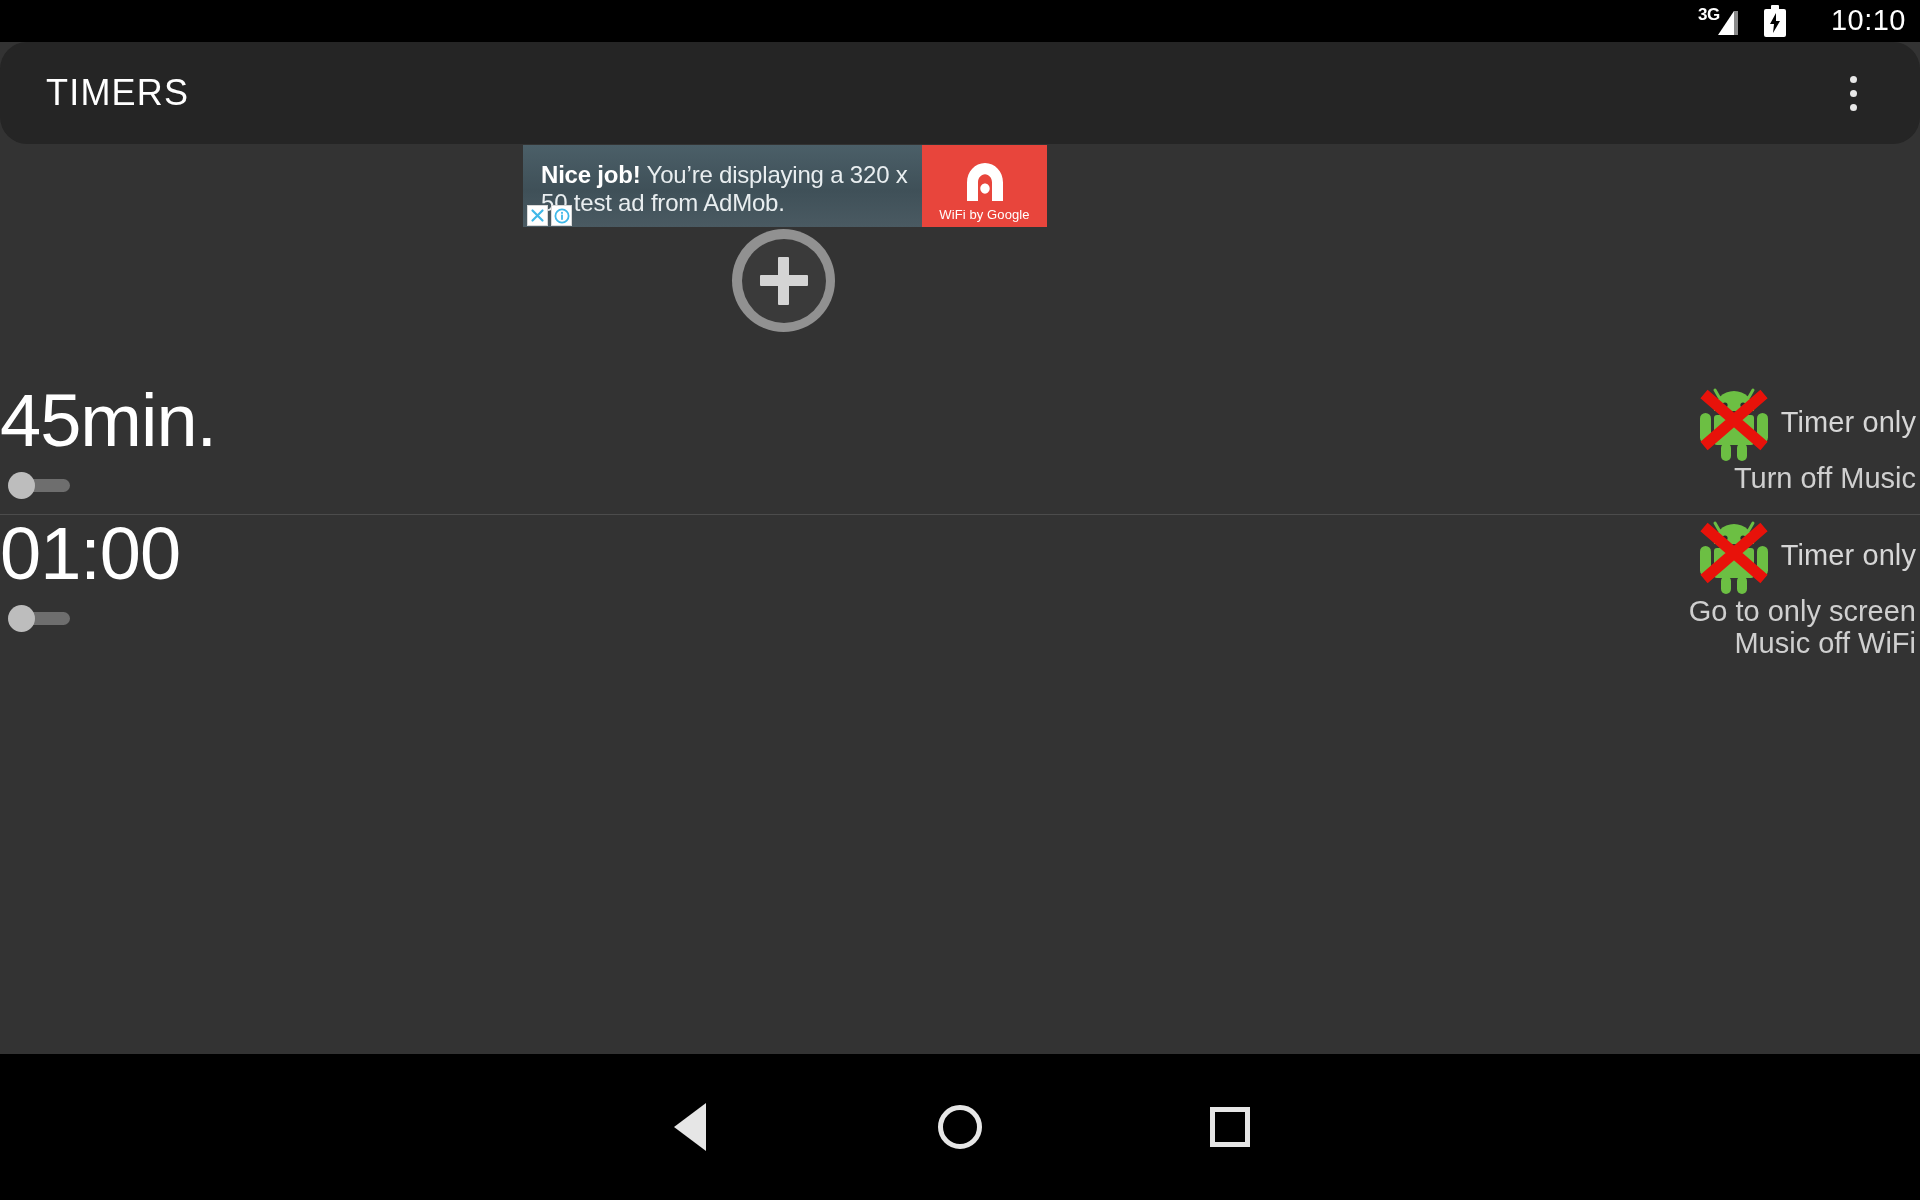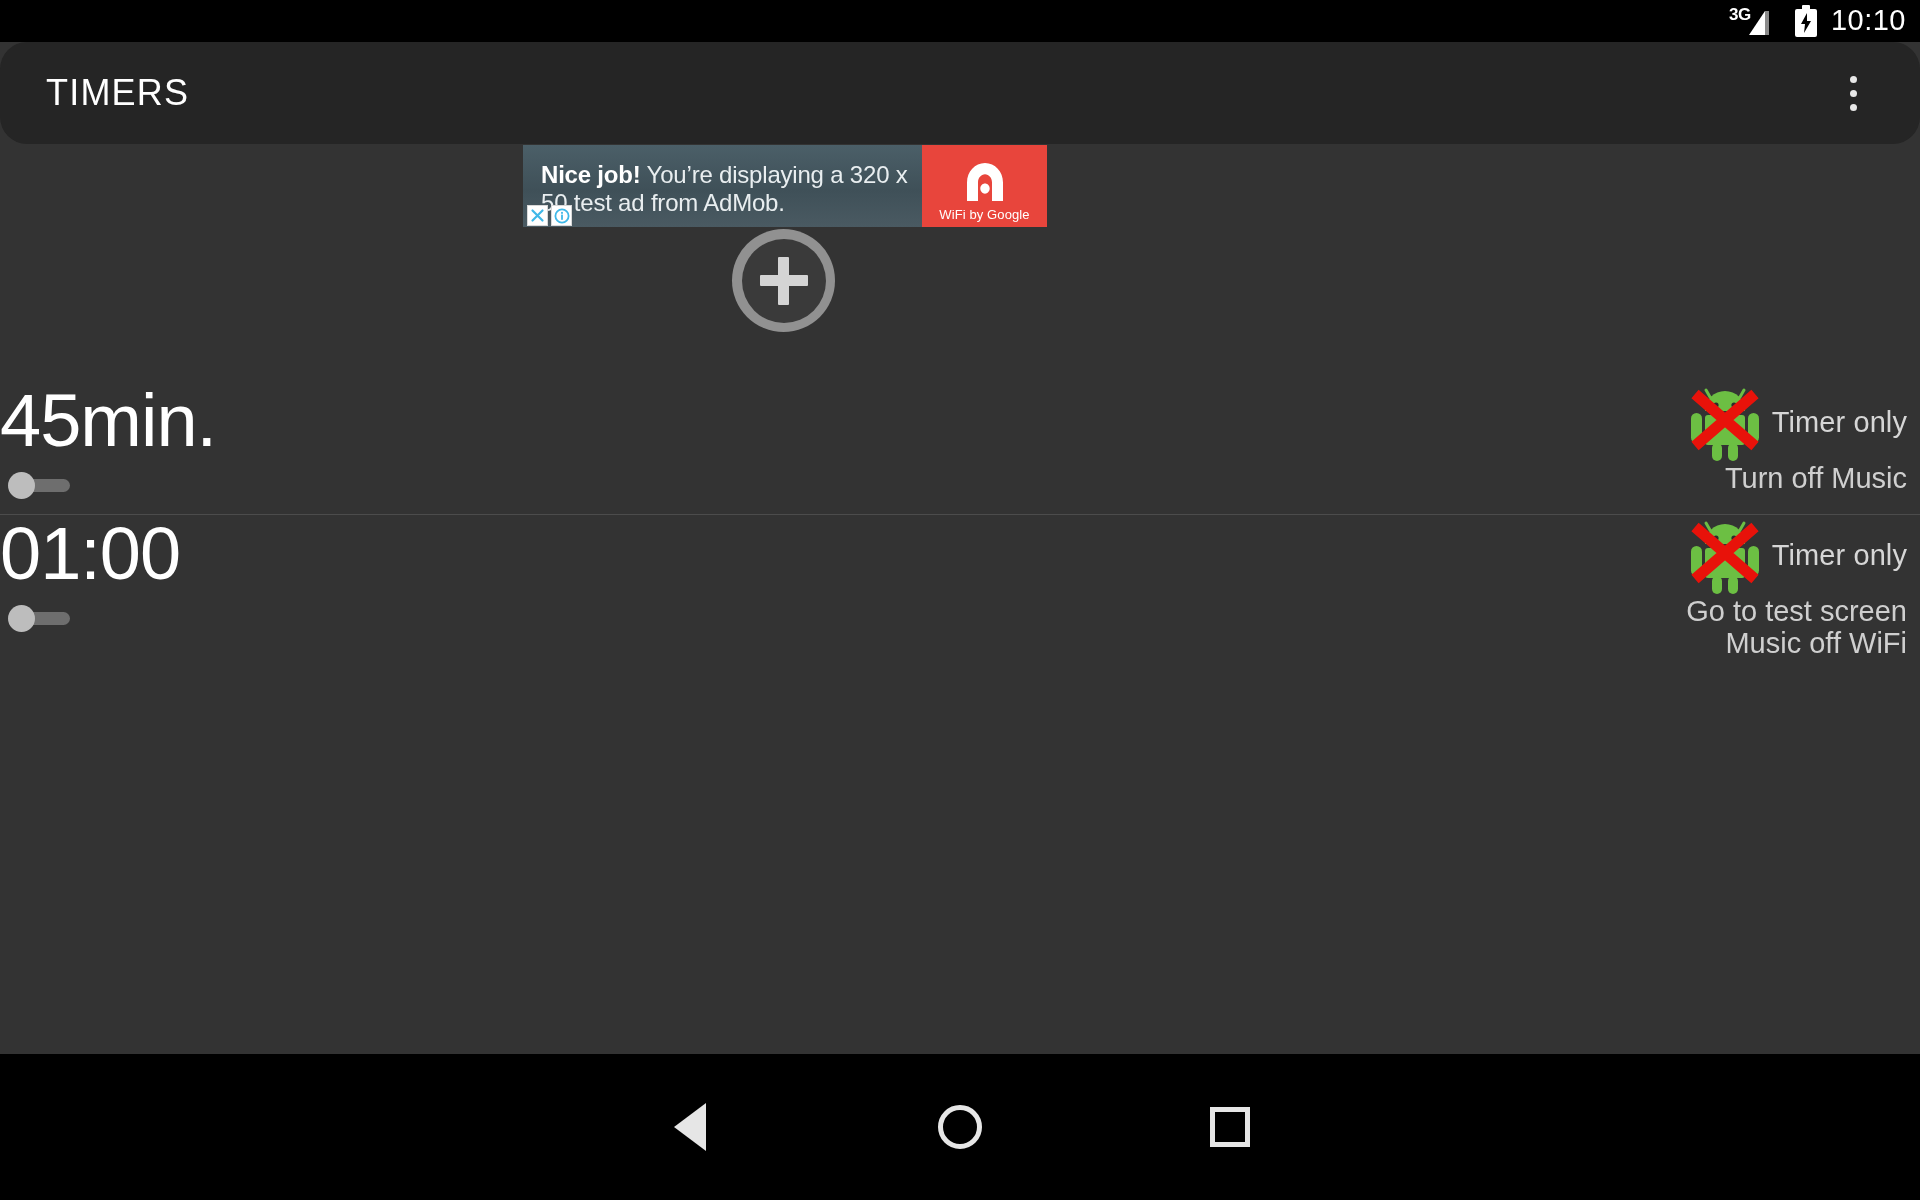--- a/index.html
+++ b/index.html
@@ -43,21 +43,21 @@
   }
   .sb-batt-cap {
     position:absolute; left:9px; top:0px; width:8px; height:5px;
     background:#ffffff; border-radius:1px 1px 0 0;
   }
   .sb-bolt {
     position:absolute; left:7px; top:8px; width:12px; height:20px;
   }
   .sb-time {
     font-size:29px; color:#ffffff; font-weight:400; letter-spacing:0.5px;
-    line-height:29px; padding-bottom:2px;
+    line-height:29px; padding-bottom:2px;margin-left:31px;
   }
 
   
   .appbar {
     position:absolute; left:0; top:42px; width:1920px; height:102px;
     background:#252525;
     display:flex; align-items:center;border-radius:27px;
   }
   .appbar-title {
     margin-left:46px;
@@ -144,21 +144,21 @@
   }
   .switch-track {
     position:absolute; left:8px; top:7px; width:54px; height:13px;
     border-radius:7px; background:#6e6e6e;
   }
   .switch-thumb {
     position:absolute; left:0px; top:0px; width:27px; height:27px;
     border-radius:50%; background:#bdbdbd;
   }
   .timer-right {
-    position:absolute; right:13px; top:0px;
+    position:absolute; right:4px; top:0px;
     text-align:right; padding-right:0px;
   }
   .tr-headline {
     display:flex; align-items:center; justify-content:flex-end; gap:0px;
     height:80px;
   }
   .robot-x { position:relative; width:86px; height:86px; flex:0 0 auto; }
   .robot-x svg { display:block; width:86px; height:86px; }
   .tr-label {
     font-size:29px; color:#d6d6d6; font-weight:400; letter-spacing:0.1px;
@@ -314,21 +314,21 @@
                   <rect x="46" y="64" width="10" height="18" rx="5"></rect>
                 </g>
                 <circle cx="34" cy="26" r="2.6" fill="#2b2b2b"></circle>
                 <circle cx="52" cy="26" r="2.6" fill="#2b2b2b"></circle>
                 <path d="M13 15 L73 67 M73 15 L13 67" stroke="#e8120a" stroke-width="11" stroke-linecap="butt"></path>
               </svg>
             </div>
             <div class="tr-label">Timer only</div>
           </div>
           <div class="tr-actions">
-            <div>Go to test screen</div>
+            <div>Go to only screen</div>
             <div>Music off WiFi</div>
           </div>
         </div>
       </div>
 
     </div>
   </div>
 
   <div class="navbar">
     <div class="nav-btn">

